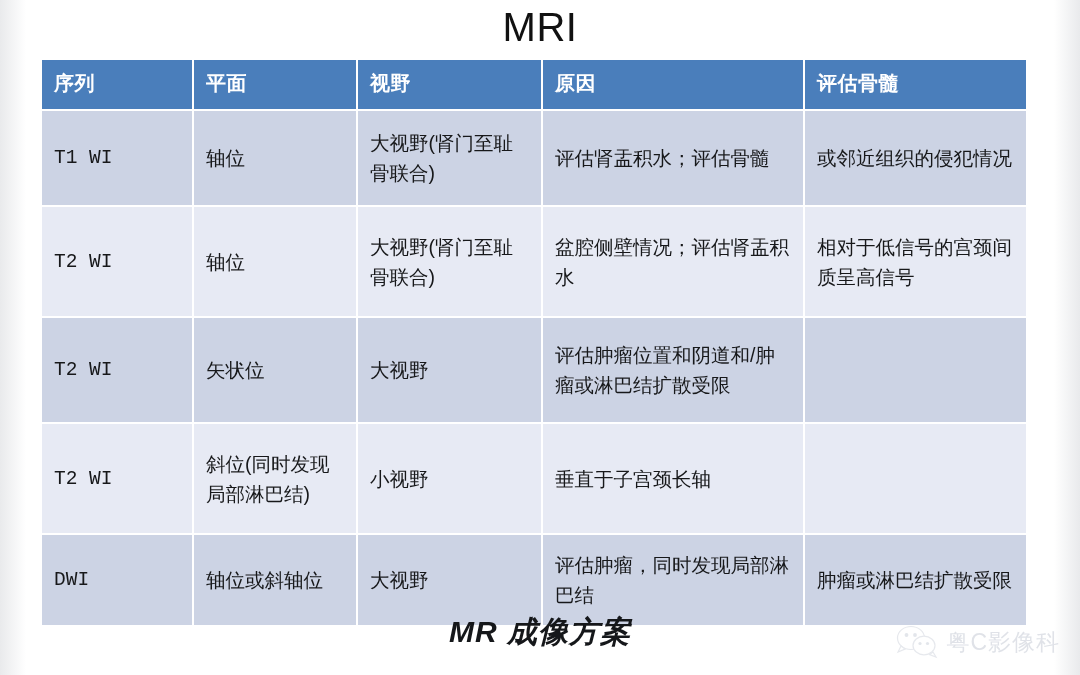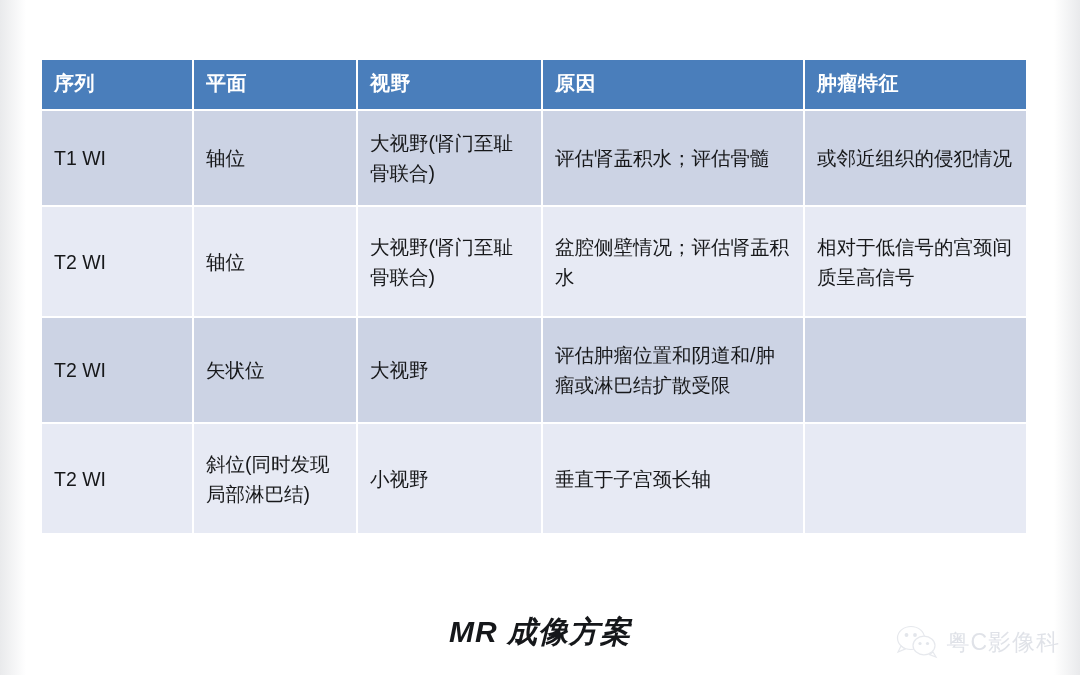--- a/index.html
+++ b/index.html
@@ -74,21 +74,21 @@
   }
   tbody tr.row-dark td { background: #ccd3e4; }
   tbody tr.row-light td { background: #e7eaf4; }
 
   tbody tr.r0 td { height: 94px; }
   tbody tr.r1 td { height: 109px; }
   tbody tr.r2 td { height: 104px; }
   tbody tr.r3 td { height: 109px; }
   tbody tr.r4 td { height: 90px; }
 
-  td.latin, th.latin { font-family: Liberation Sans, sans-serif; }
+  td.latin, th.latin { font-family: Liberation Mono, monospace; }
 
   .caption {
     position: absolute;
     left: 0;
     top: 612px;
     width: 1080px;
     text-align: center;
     font-size: 30px;
     line-height: 40px;
     font-style: italic;
@@ -114,37 +114,38 @@
     color: #c7ccd6;
     letter-spacing: 1px;
     white-space: nowrap;
   }
 </style>
 </head>
 <body>
 
 <div class="slide">
 
+  <div class="page-title">MRI</div>
 
   <div class="table-wrap">
     <table class="mri-table">
       <colgroup>
         <col class="c0">
           <col class="c1">
           <col class="c2">
           <col class="c3">
           <col class="c4">
       </colgroup>
       <thead>
         <tr>
           <th>序列</th>
           <th>平面</th>
           <th>视野</th>
           <th>原因</th>
-          <th>肿瘤特征</th>
+          <th>评估骨髓</th>
         </tr>
       </thead>
       <tbody>
         <tr class="row-dark r0">
           <td class="latin">T1 WI</td>
           <td>轴位</td>
           <td>大视野(肾门至耻骨联合)</td>
           <td>评估肾盂积水；评估骨髓</td>
           <td>或邻近组织的侵犯情况</td>
         </tr>
@@ -161,20 +162,27 @@
           <td>大视野</td>
           <td>评估肿瘤位置和阴道和/肿瘤或淋巴结扩散受限</td>
           <td></td>
         </tr>
         <tr class="row-light r3">
           <td class="latin">T2 WI</td>
           <td>斜位(同时发现局部淋巴结)</td>
           <td>小视野</td>
           <td>垂直于子宫颈长轴</td>
           <td></td>
+        </tr>
+        <tr class="row-dark r4">
+          <td class="latin">DWI</td>
+          <td>轴位或斜轴位</td>
+          <td>大视野</td>
+          <td>评估肿瘤，同时发现局部淋巴结</td>
+          <td>肿瘤或淋巴结扩散受限</td>
         </tr>
       </tbody>
     </table>
   </div>
 
   <div class="caption">MR 成像方案</div>
 
   <div class="watermark">
     <span class="wm-icon">
       <svg class="wm-icon" viewBox="0 0 42 34" xmlns="http://www.w3.org/2000/svg">

